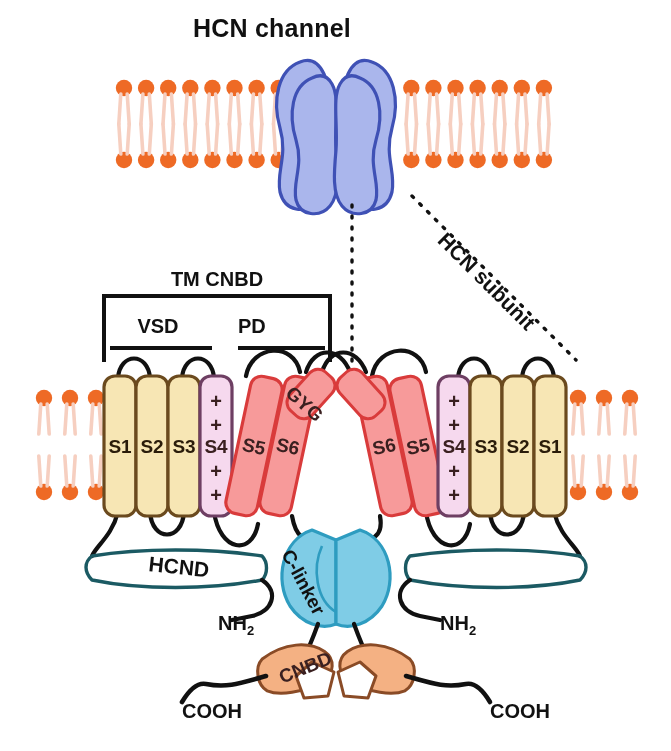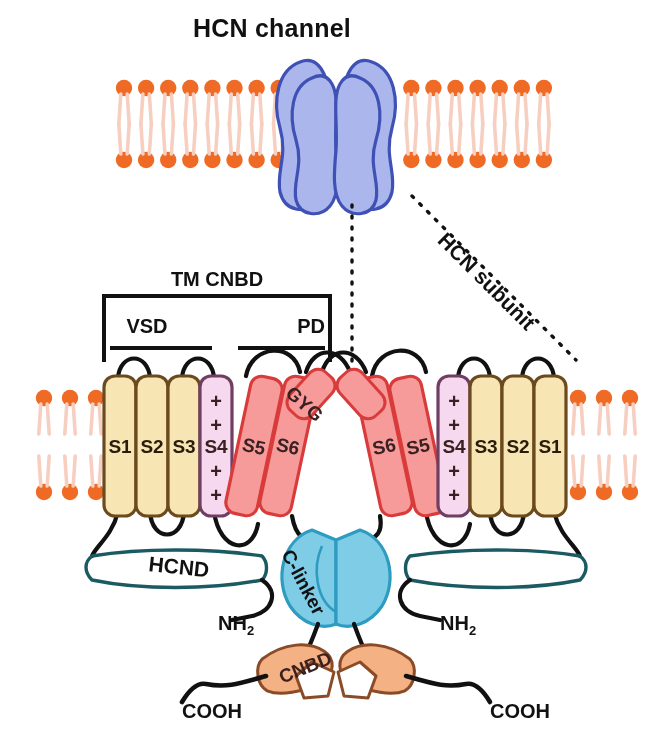--- a/index.html
+++ b/index.html
@@ -241,22 +241,22 @@
   <g>
     <rect x="346" y="368" width="30" height="52" rx="11" fill="#f79a9a" stroke="#d93b3b" stroke-width="3" transform="rotate(-42 361 394)"></rect>
   </g>
 </svg>
 
 <div class="lbl" style="left:0;top:14px;width:544px;text-align:center;font-size:25px;letter-spacing:.2px;">HCN channel</div>
 
 <div class="lbl" style="left:450px;top:228px;font-size:21px;transform:rotate(45deg);transform-origin:left top;">HCN subunit</div>
 
 <div class="lbl" style="left:104px;top:268px;width:226px;text-align:center;font-size:20px;">TM CNBD</div>
-<div class="lbl" style="left:96px;top:315px;width:102px;text-align:center;font-size:20px;">VSD</div>
-<div class="lbl" style="left:238px;top:315px;width:87px;text-align:right;font-size:20px;">PD</div>
+<div class="lbl" style="left:107px;top:315px;width:102px;text-align:center;font-size:20px;">VSD</div>
+<div class="lbl" style="left:238px;top:315px;width:87px;text-align:left;font-size:20px;">PD</div>
 
 <div class="lbl" style="left:296px;top:382px;font-size:19px;color:#3a2020;transform:rotate(42deg);transform-origin:left top;">GYG</div>
 
 <div class="lbl" style="left:150px;top:552px;font-size:21px;transform:rotate(6deg);transform-origin:left top;">HCND</div>
 
 <div class="lbl" style="left:296px;top:546px;font-size:19px;transform:rotate(62deg);transform-origin:left top;">C-linker</div>
 
 <div class="lbl" style="left:276px;top:668px;font-size:19px;color:#3a2020;transform:rotate(-22deg);transform-origin:left top;">CNBD</div>
 
 <div class="lbl" style="left:218px;top:612px;font-size:20px;">

